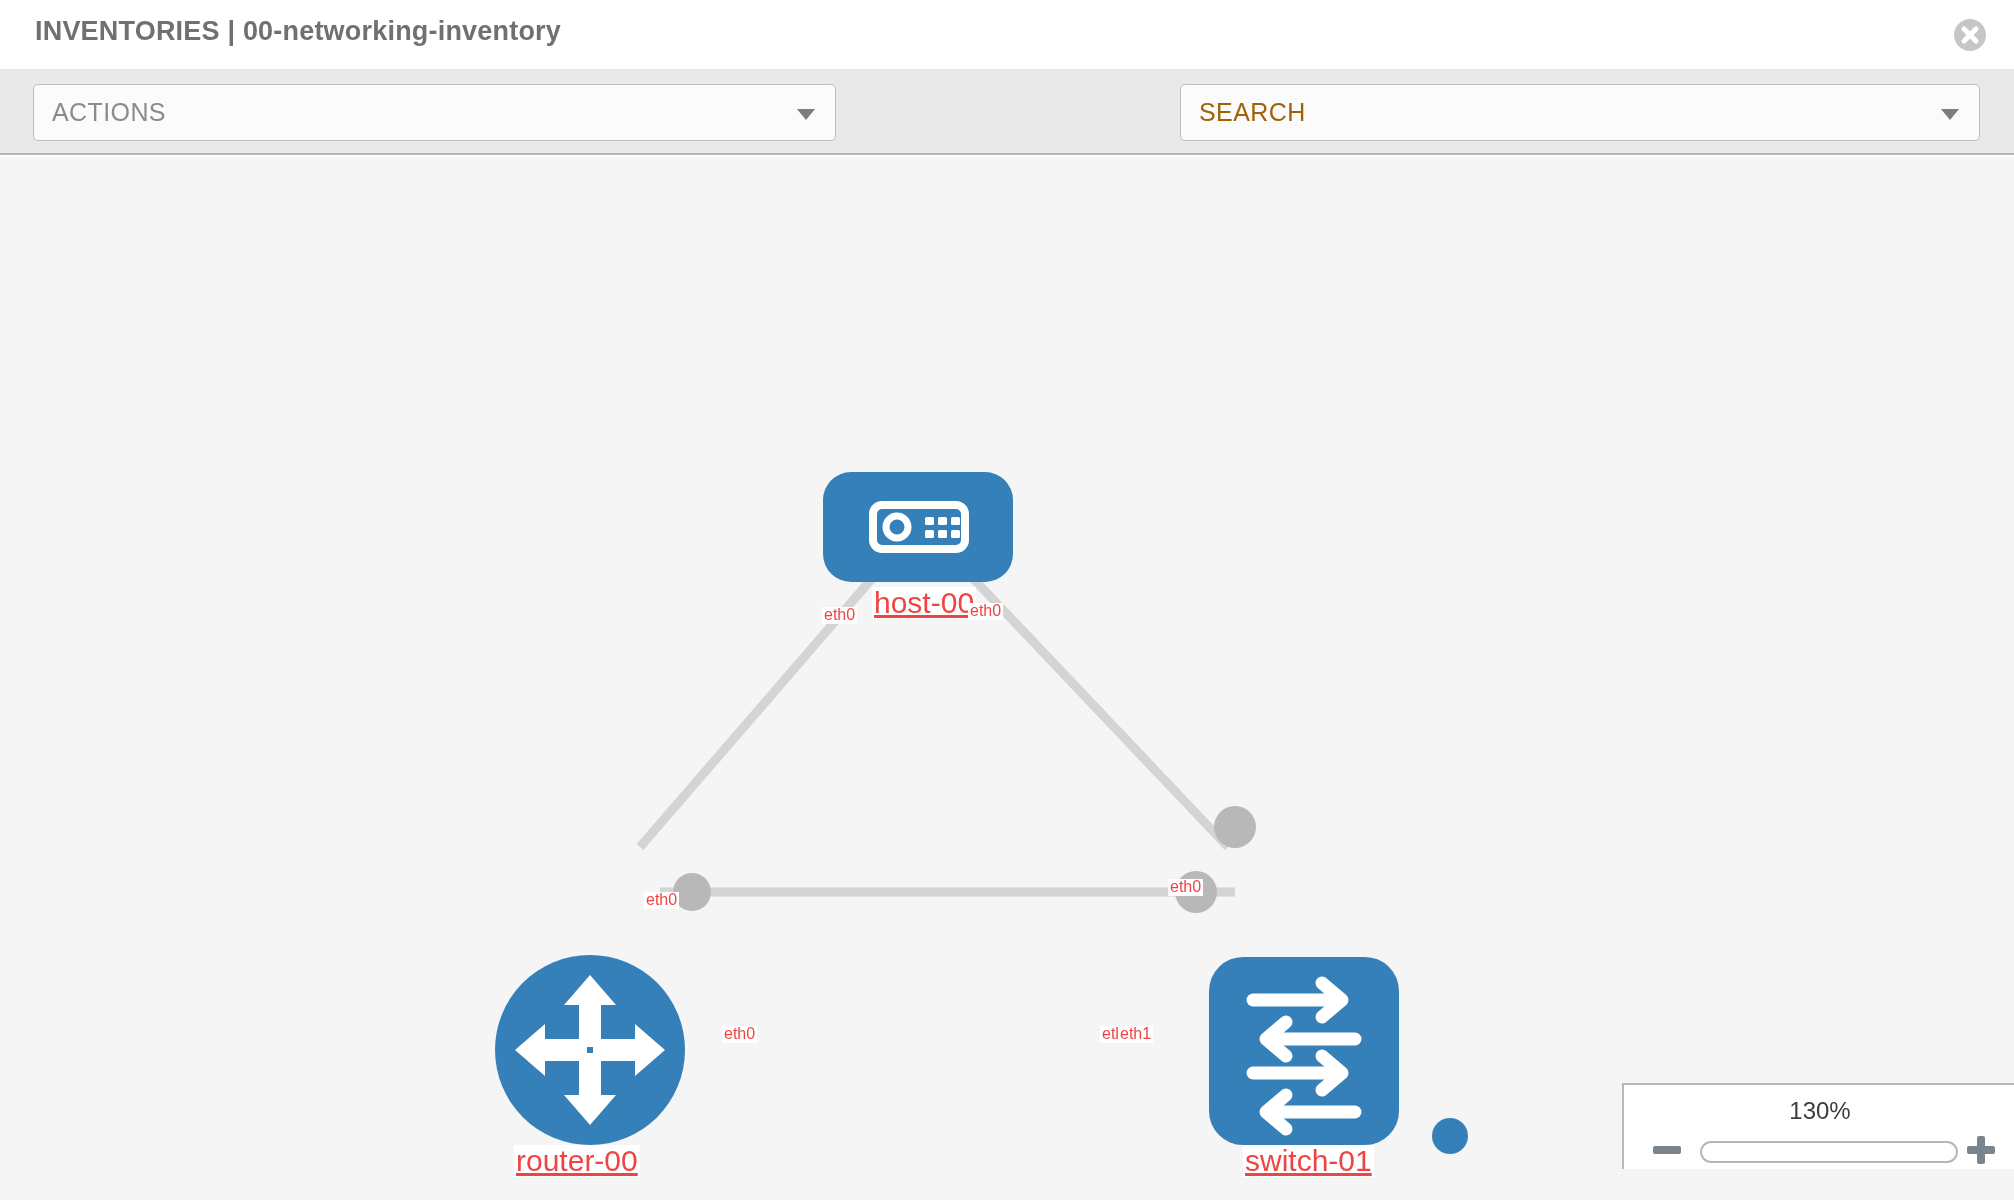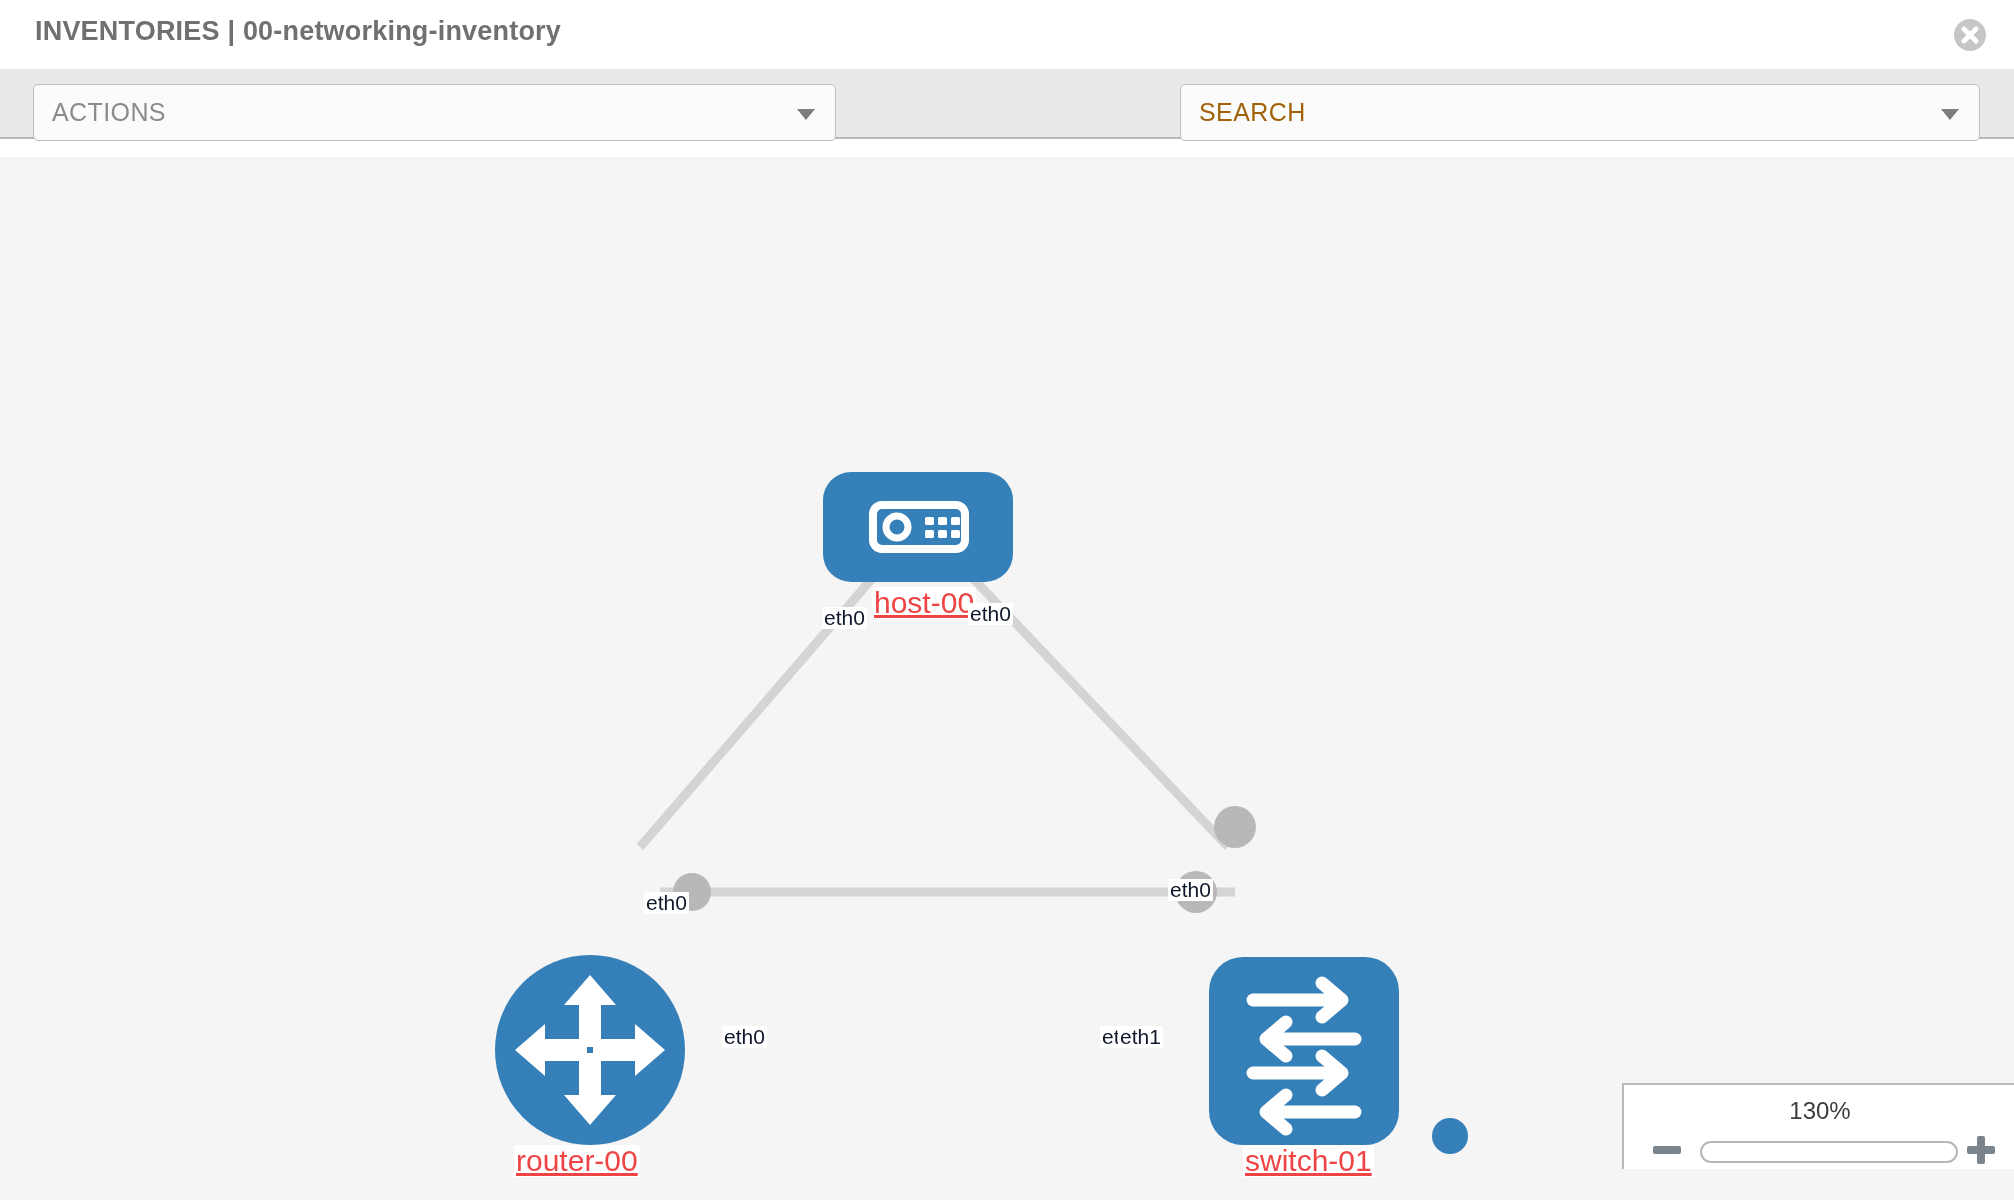--- a/index.html
+++ b/index.html
@@ -40,21 +40,21 @@
     position: absolute;
     right: 27px; top: 18px;
     width: 34px; height: 34px;
     cursor: pointer;
   }
 
   
   .toolbar {
     position: absolute;
     left: 0; top: 70px;
-    width: 2014px; height: 69px;
+    width: 2014px; height: 85px;
     background: #e9e9e9;
     border-bottom: 2px solid #b7b7b7;
   }
   .actions-select {
     position: absolute;
     left: 33px; top: 14px;
     width: 803px; height: 57px;
     background: #fbfbfb;
     border: 1px solid #bdbdbd;
     border-radius: 5px;
@@ -118,21 +118,21 @@
   
   .lbl {
     position: absolute;
     background: #ffffff;
     color: #555555;
     white-space: nowrap;
     line-height: 1.05;
     padding: 0 2px;
   }
   .lbl.node-name { font-size: 30px; color: #ef4444; text-decoration: underline; }
-  .lbl.iface     { font-size: 21px; color: #0f172a; }
+  .lbl.iface     { font-size: 16px; color: #ef4444; }
 
   
   .zoom-panel {
     position: absolute;
     left: 1622px; top: 1083px;
     width: 392px; height: 86px;
     background: #ffffff;
     border-top: 2px solid #b9b9b9;
     border-left: 2px solid #b9b9b9;
   }

